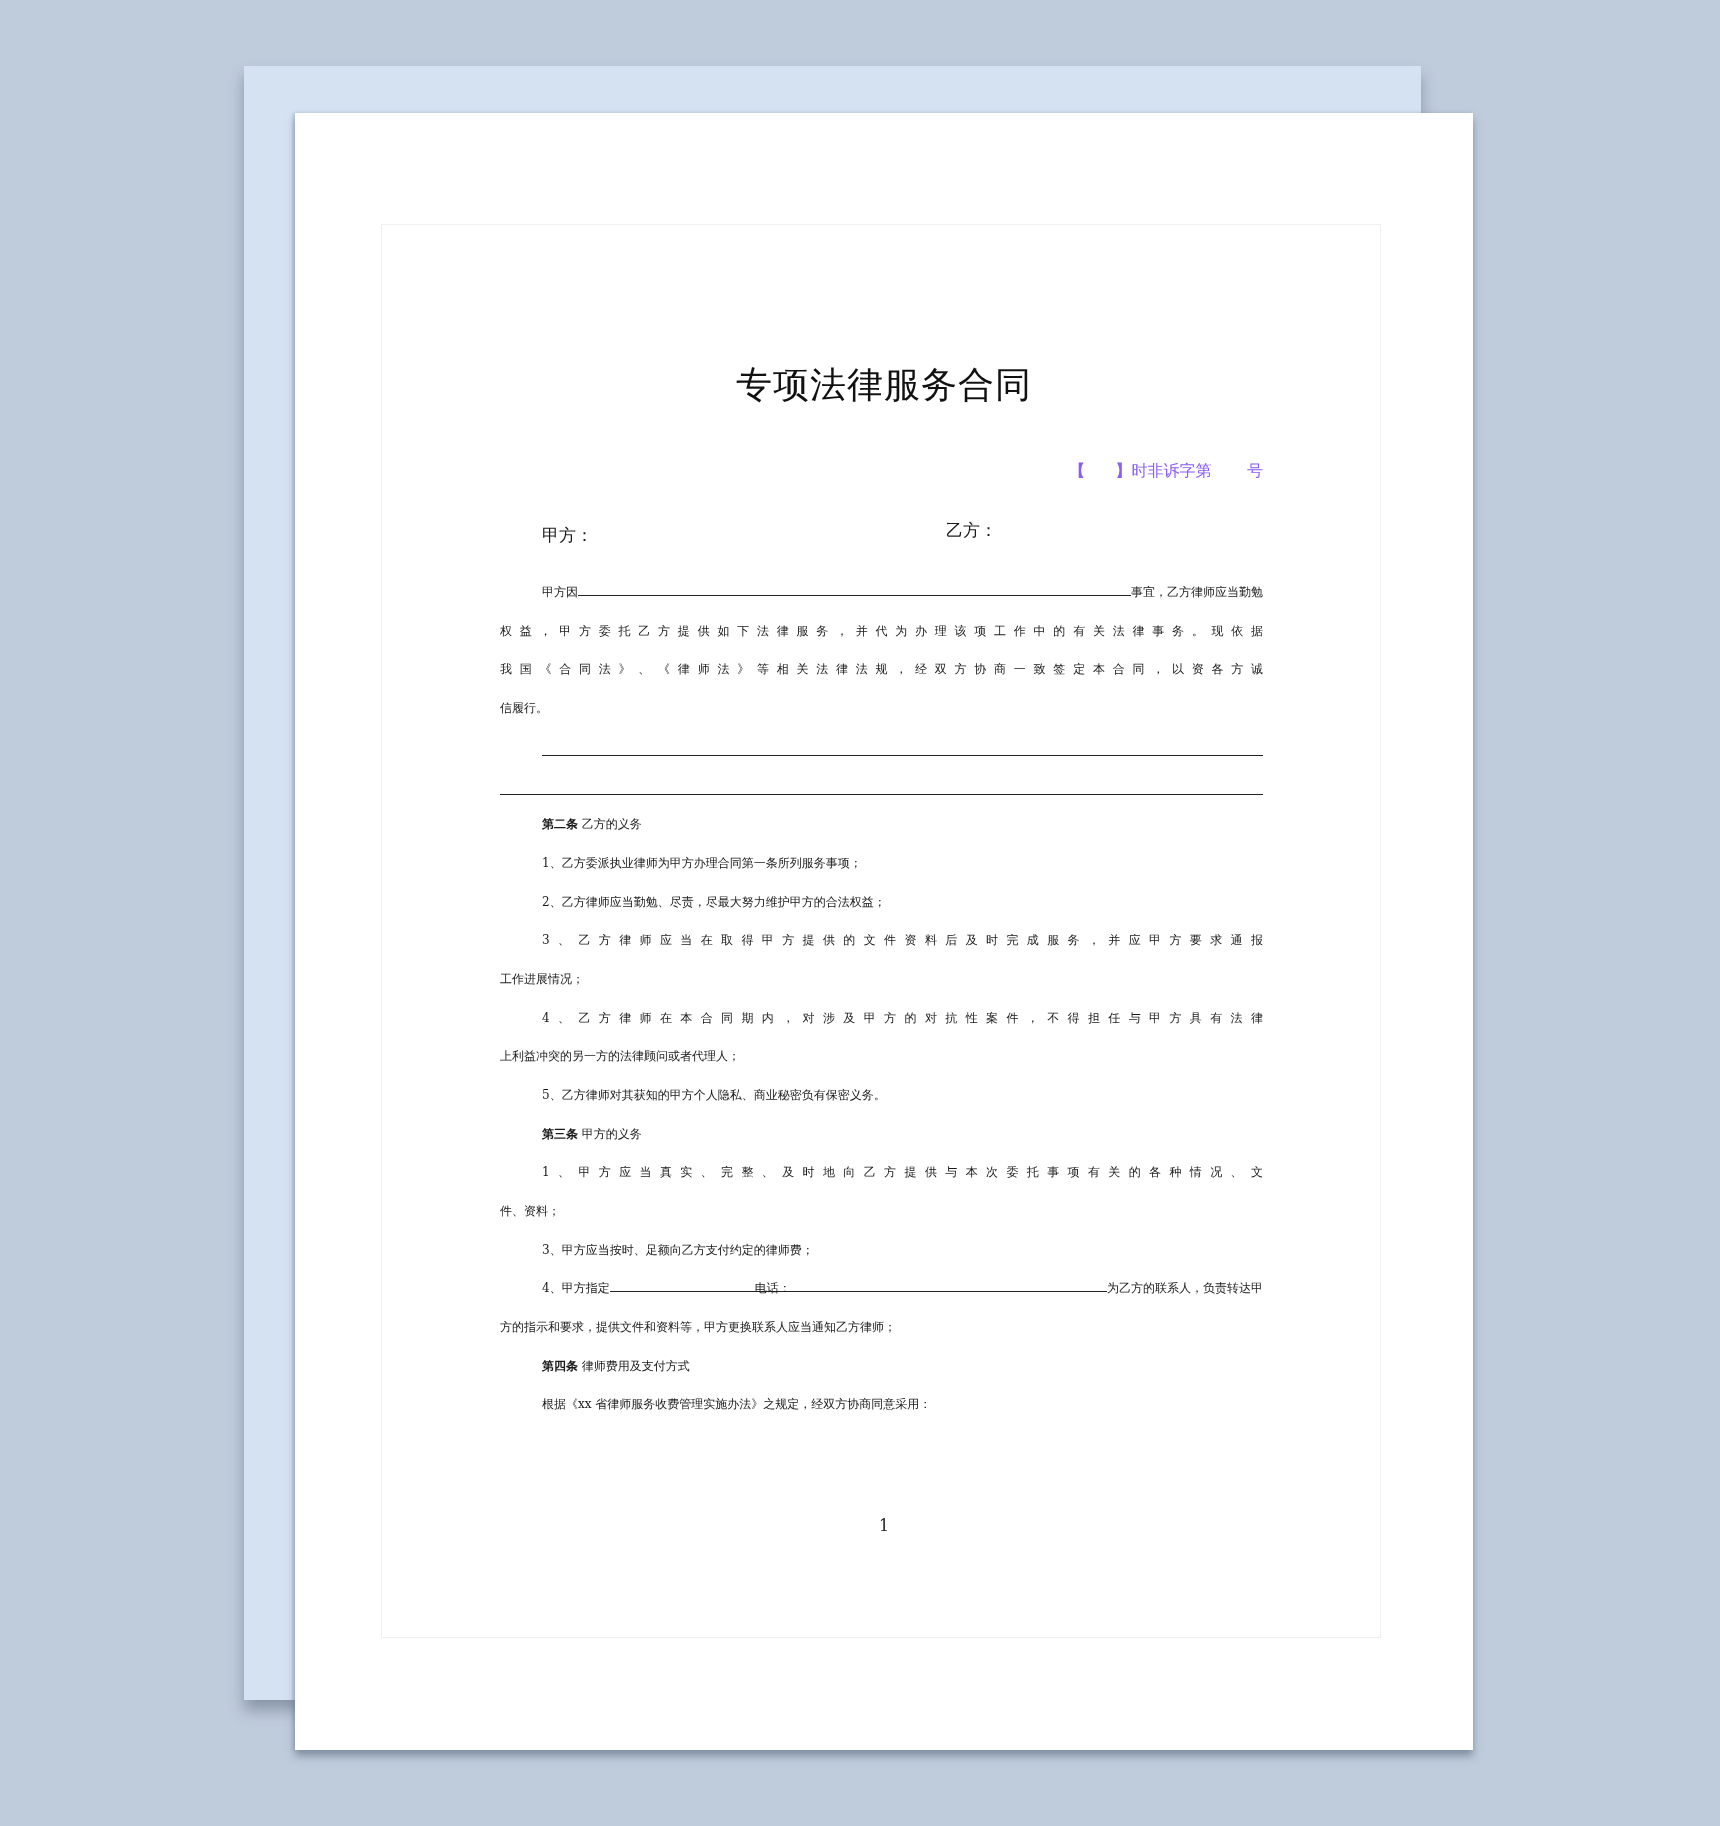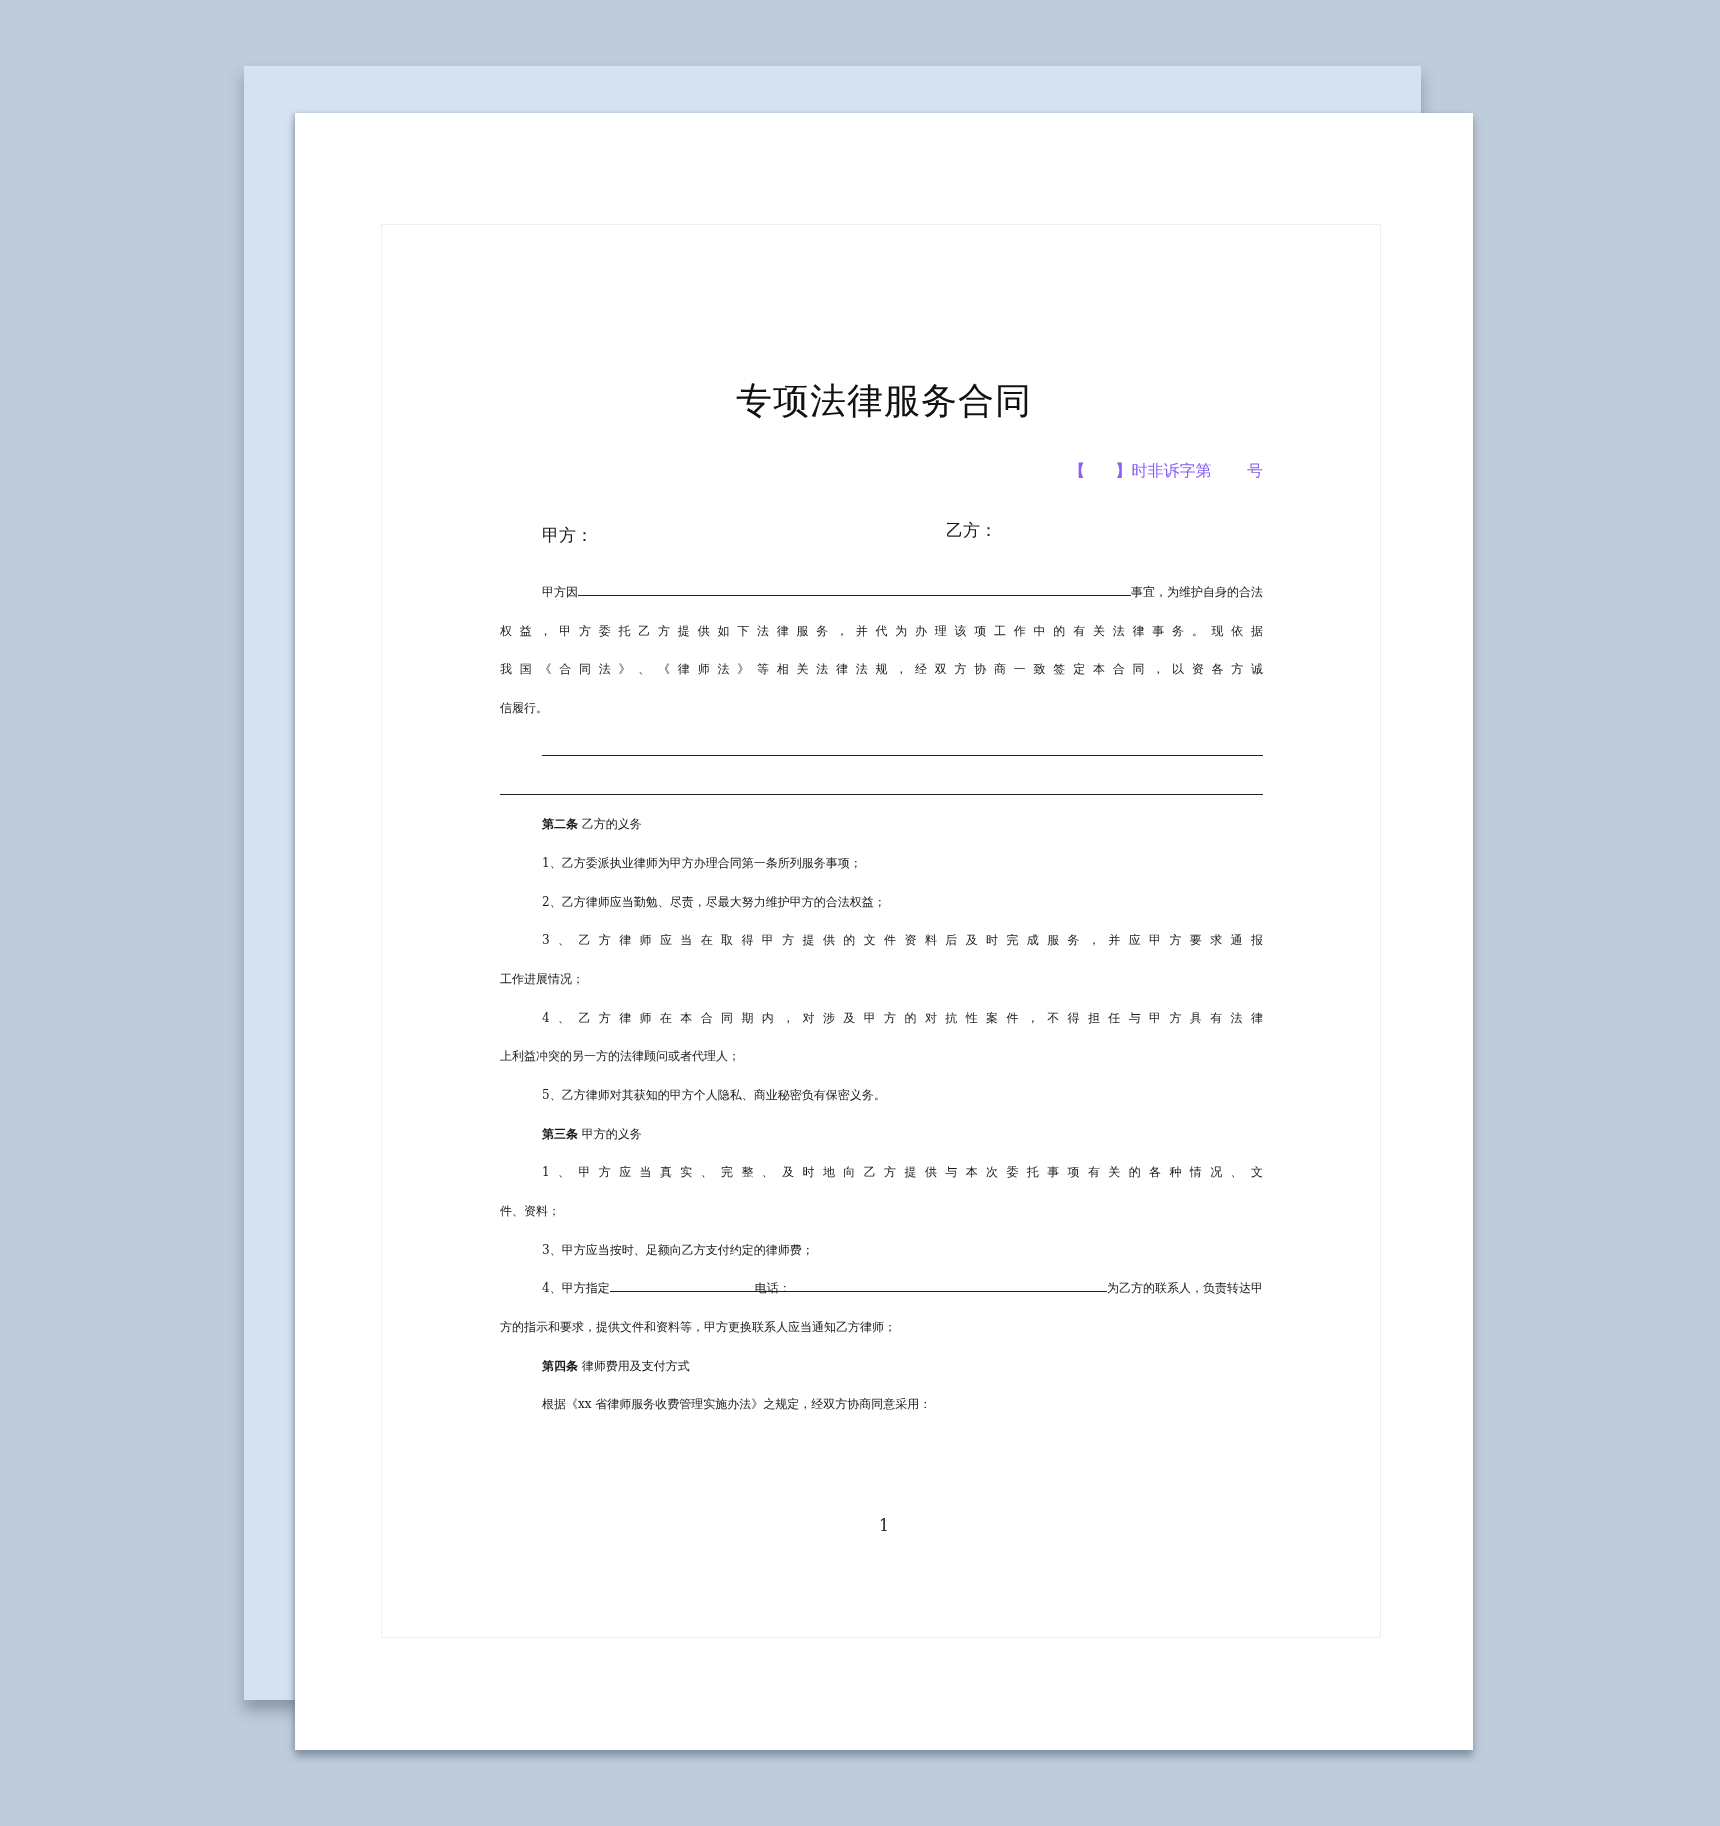--- a/index.html
+++ b/index.html
@@ -39,21 +39,21 @@
     top: 111px;
     width: 1000px;
     height: 1414px;
     border: 1px solid #efefef;
     box-sizing: border-box;
   }
   .doc-title {
     position: absolute;
     left: 0;
     width: 100%;
-    top: 264px;
+    top: 248px;
     text-align: center;
     font-family: "DejaVu Sans", "Liberation Sans", sans-serif;
     font-size: 36px;
     letter-spacing: 1px;
     color: #111;
   }
   .doc-number {
     position: absolute;
     right: 210px;
     top: 348px;
@@ -134,21 +134,21 @@
   <div class="party-row">
     <span class="party-a">甲方：</span>
     <span class="party-b">乙方：</span>
   </div>
 
   <div class="body-text">
 
     <div class="line indent" style="display:flex;">
       <span>甲方因</span>
       <span class="blank" style="flex:1;"></span>
-      <span>事宜，为维护自身的合法</span>
+      <span>事宜，乙方律师应当勤勉</span>
     </div>
     <div class="line justify-line">权益，甲方委托乙方提供如下法律服务，并代为办理该项工作中的有关法律事务。现依据</div>
     <div class="line justify-line">我国《合同法》、《律师法》等相关法律法规，经双方协商一致签定本合同，以资各方诚</div>
     <div class="line">信履行。</div>
 
     <div class="rule-line">
       <div class="rule" style="left:42px; right:0;"></div>
     </div>
     <div class="rule-line">
       <div class="rule" style="left:0; right:0;"></div>

